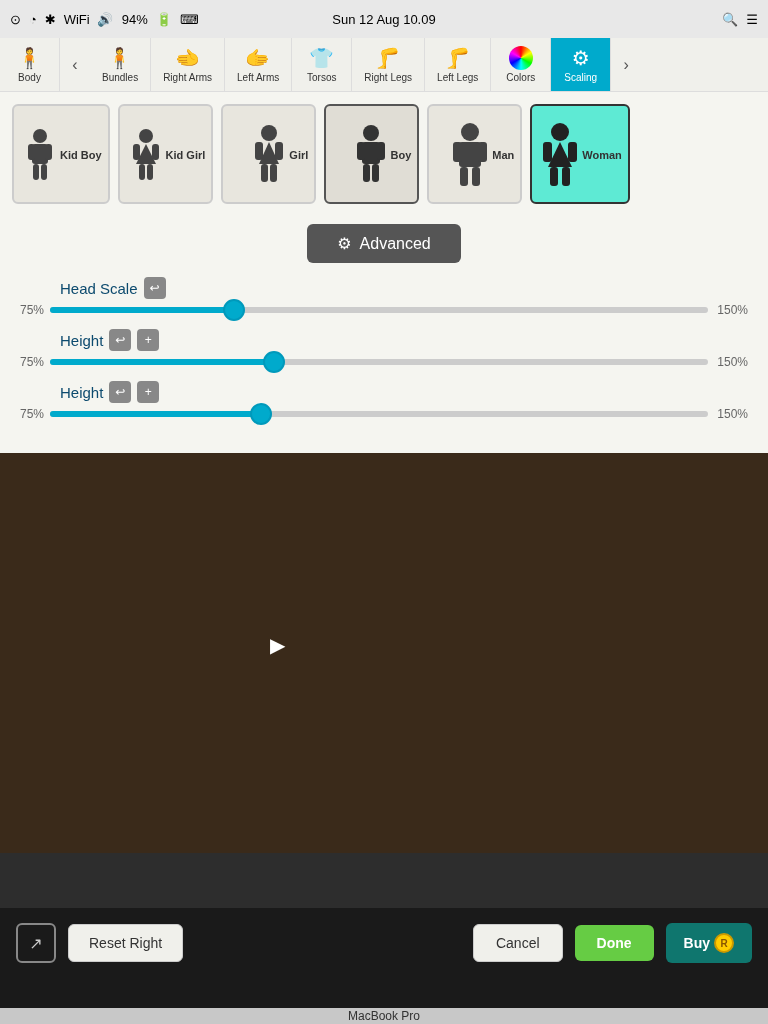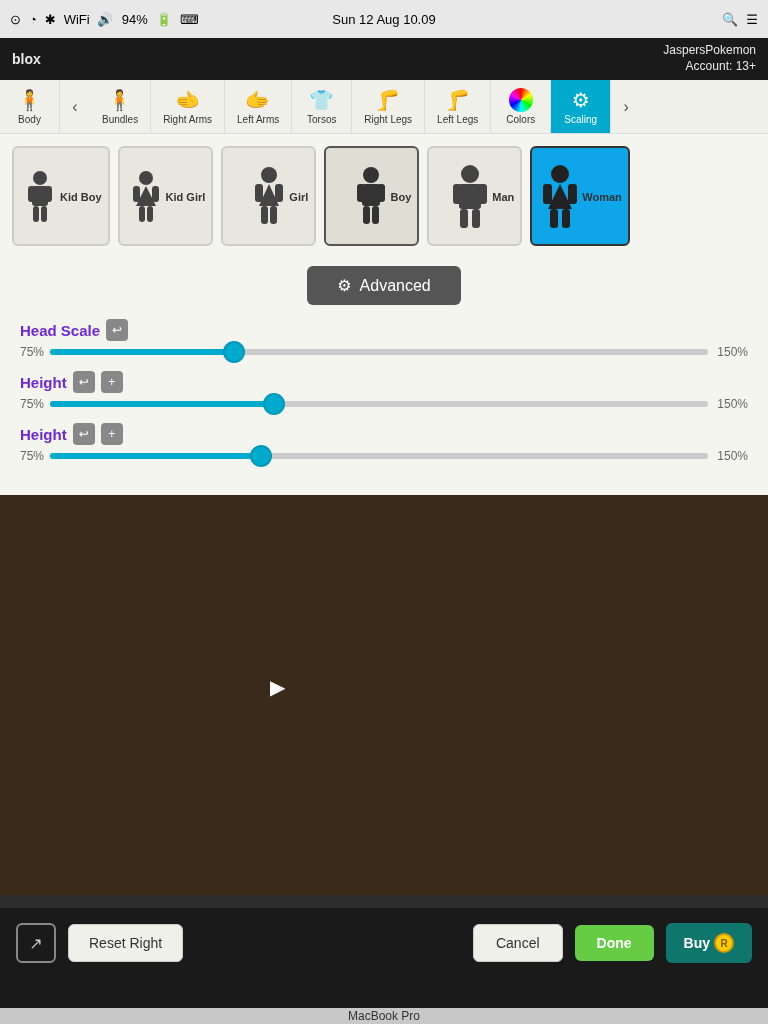--- a/index.html
+++ b/index.html
@@ -170,21 +170,21 @@
       min-width: 95px;
       height: 100px;
       flex-shrink: 0;
     }
     .body-type-card.selected {
       border-color: #555;
       background: #e0ddd5;
     }
     .body-type-card.woman-selected {
       border-color: #333;
-      background: #0ea5e9;
+      background: #5eead4;
       font-weight: bold;
     }
     .body-label {
       font-size: 11px;
       color: #333;
       font-weight: bold;
       text-align: center;
     }
 
     
@@ -216,22 +216,23 @@
       margin-bottom: 12px;
     }
     .slider-label-row {
       display: flex;
       align-items: center;
       gap: 6px;
       margin-bottom: 4px;
     }
     .slider-label {
       font-size: 15px;
-      color: #6d28d9;
-      font-weight: bold;
+      color: #0c4a6e;
+      font-weight: normal;
+      margin-left: 40px;
     }
     .slider-icon-btn {
       width: 22px;
       height: 22px;
       background: #888;
       border-radius: 4px;
       display: flex;
       align-items: center;
       justify-content: center;
       color: #fff;
@@ -420,27 +421,20 @@
     <span>Sun 12 Aug 10.09</span>
   </div>
   <div class="status-bar-right">
     <span>🔍</span>
     <span>☰</span>
   </div>
 </div>
 
 <div class="app-window">
 
-  <div class="roblox-topbar">
-    <span class="roblox-title">blox</span>
-    <div class="roblox-account">
-      <div>JaspersPokemon</div>
-      <div>Account: 13+</div>
-    </div>
-  </div>
 
   <div class="avatar-panel">
 
     <div class="category-nav">
       <div class="nav-item body-item">
         <span class="nav-icon">🧍</span>
         <span class="nav-label">Body</span>
       </div>
       <div class="nav-arrow">‹</div>
       <div class="nav-item">

